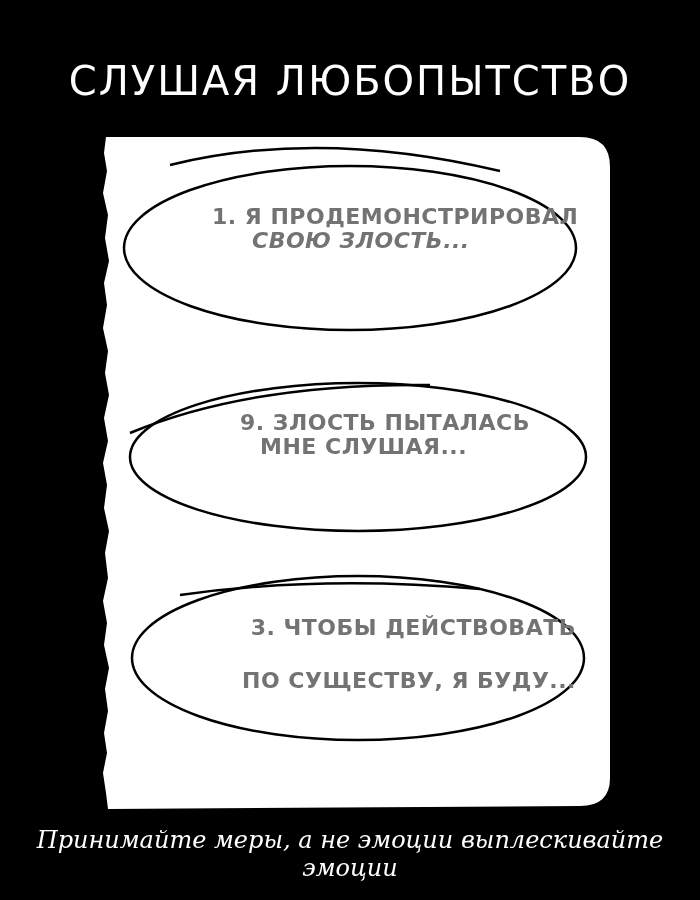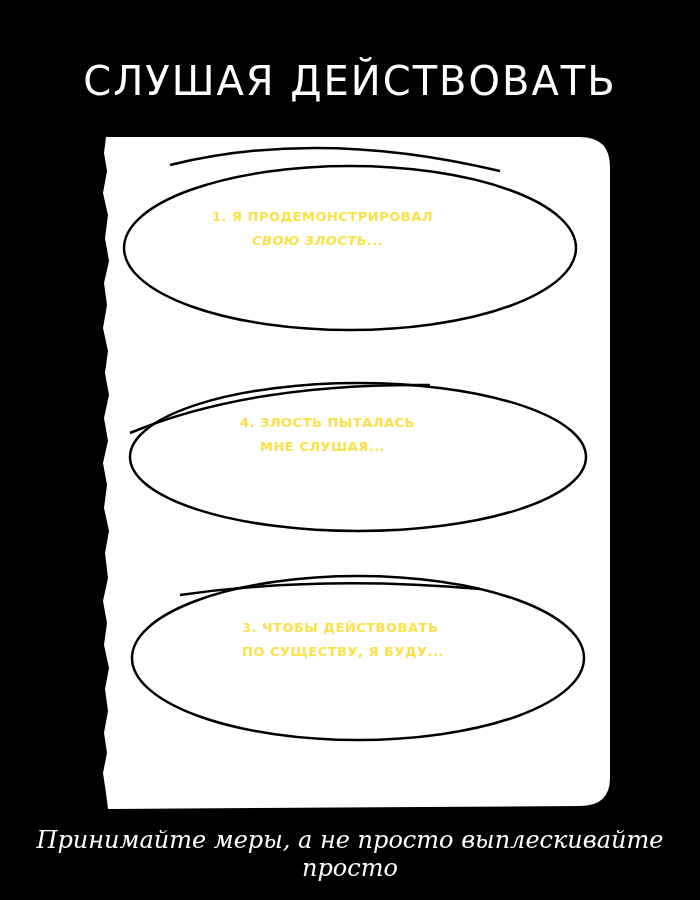--- a/index.html
+++ b/index.html
@@ -10,39 +10,39 @@
   .title {
     position:absolute; left:0; right:0; top:58px; text-align:center;
     color:#fff; font-size:40px; letter-spacing:2px; font-weight:400;
     font-family:"DejaVu Sans", sans-serif;
   }
   .sheet {
     position:absolute; left:100px; top:133px; width:512px; height:677px;
   }
   .sheet svg { position:absolute; left:0; top:0; }
   .prompt {
-    position:absolute; color:#fde047; font-weight:700; font-size:13px; line-height:24px;
+    position:absolute; color:#737373; font-weight:700; font-size:22px; line-height:24px;
     font-family:"DejaVu Sans", sans-serif; letter-spacing:0.5px;
   }
   .p1 { left:112px; top:72px; }
   .p1 .l2 { padding-left:40px;font-style:italic; }
   .p2 { left:140px; top:278px; }
   .p2 .l2 { padding-left:20px; }
-  .p3 { left:142px; top:483px; }
-  .p3 .l2 { padding-left:0; }
+  .p3 { left:142px; top:483px;text-align:right; }
+  .p3 .l2 { padding-left:0;margin-top:29px; }
   .caption {
     position:absolute; left:0; right:0; top:826px; text-align:center;
     color:#fff; font-size:24px; font-style:italic;
     font-family:"DejaVu Serif", serif;
   }
 </style>
 </head>
 <body>
 
-<div class="title">СЛУШАЯ ДЕЙСТВОВАТЬ</div>
+<div class="title">СЛУШАЯ ЛЮБОПЫТСТВО</div>
 
 <div class="sheet">
   <svg width="512" height="677" viewBox="0 0 512 677">
     <path d="M6,4 L480,4 Q510,4 510,34 L510,645 Q510,673 480,673 L8,676
              L6,660 L3,640 L7,620 L4,600 L8,578 L5,556 L9,535 L4,512 L7,490
              L3,468 L8,445 L5,420 L9,398 L4,375 L7,352 L3,330 L8,308 L4,285
              L9,262 L5,240 L8,218 L3,195 L7,172 L4,150 L9,128 L5,105 L8,82
              L3,60 L7,38 L4,20 Z" fill="#fff"></path>
 
     <g>
@@ -59,22 +59,22 @@
       <ellipse cx="258" cy="525" rx="226" ry="82" fill="none" stroke="#000" stroke-width="2.5"></ellipse>
       <path d="M80,462 Q220,442 380,456" fill="none" stroke="#000" stroke-width="2.5"></path>
     </g>
   </svg>
 
   <div class="prompt p1">
     <div>1. Я ПРОДЕМОНСТРИРОВАЛ</div>
     <div class="l2">СВОЮ ЗЛОСТЬ...</div>
   </div>
   <div class="prompt p2">
-    <div>4. ЗЛОСТЬ ПЫТАЛАСЬ</div>
+    <div>9. ЗЛОСТЬ ПЫТАЛАСЬ</div>
     <div class="l2">МНЕ СЛУШАЯ...</div>
   </div>
   <div class="prompt p3">
     <div>3. ЧТОБЫ ДЕЙСТВОВАТЬ</div>
     <div class="l2">ПО СУЩЕСТВУ, Я БУДУ...</div>
   </div>
 </div>
 
-<div class="caption">Принимайте меры, а не просто выплескивайте просто</div>
+<div class="caption">Принимайте меры, а не эмоции выплескивайте эмоции</div>
 
 </body></html>

